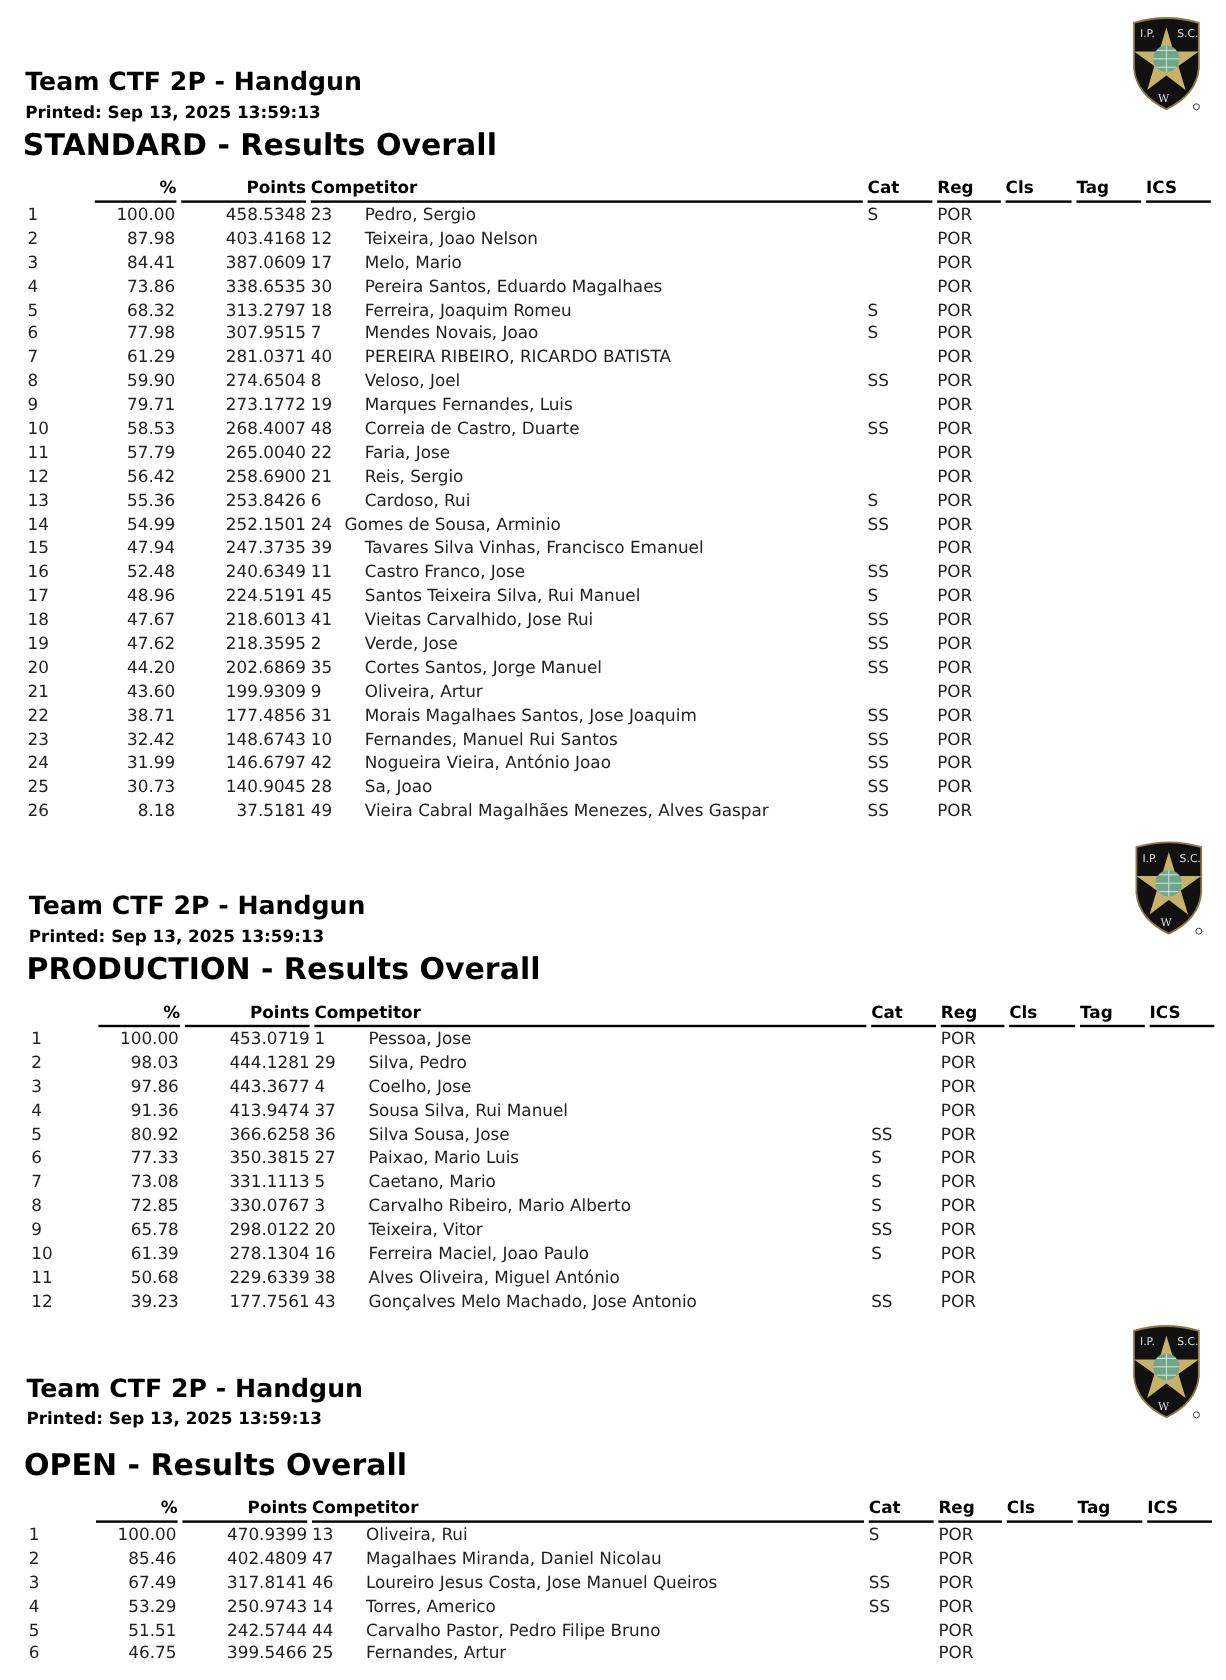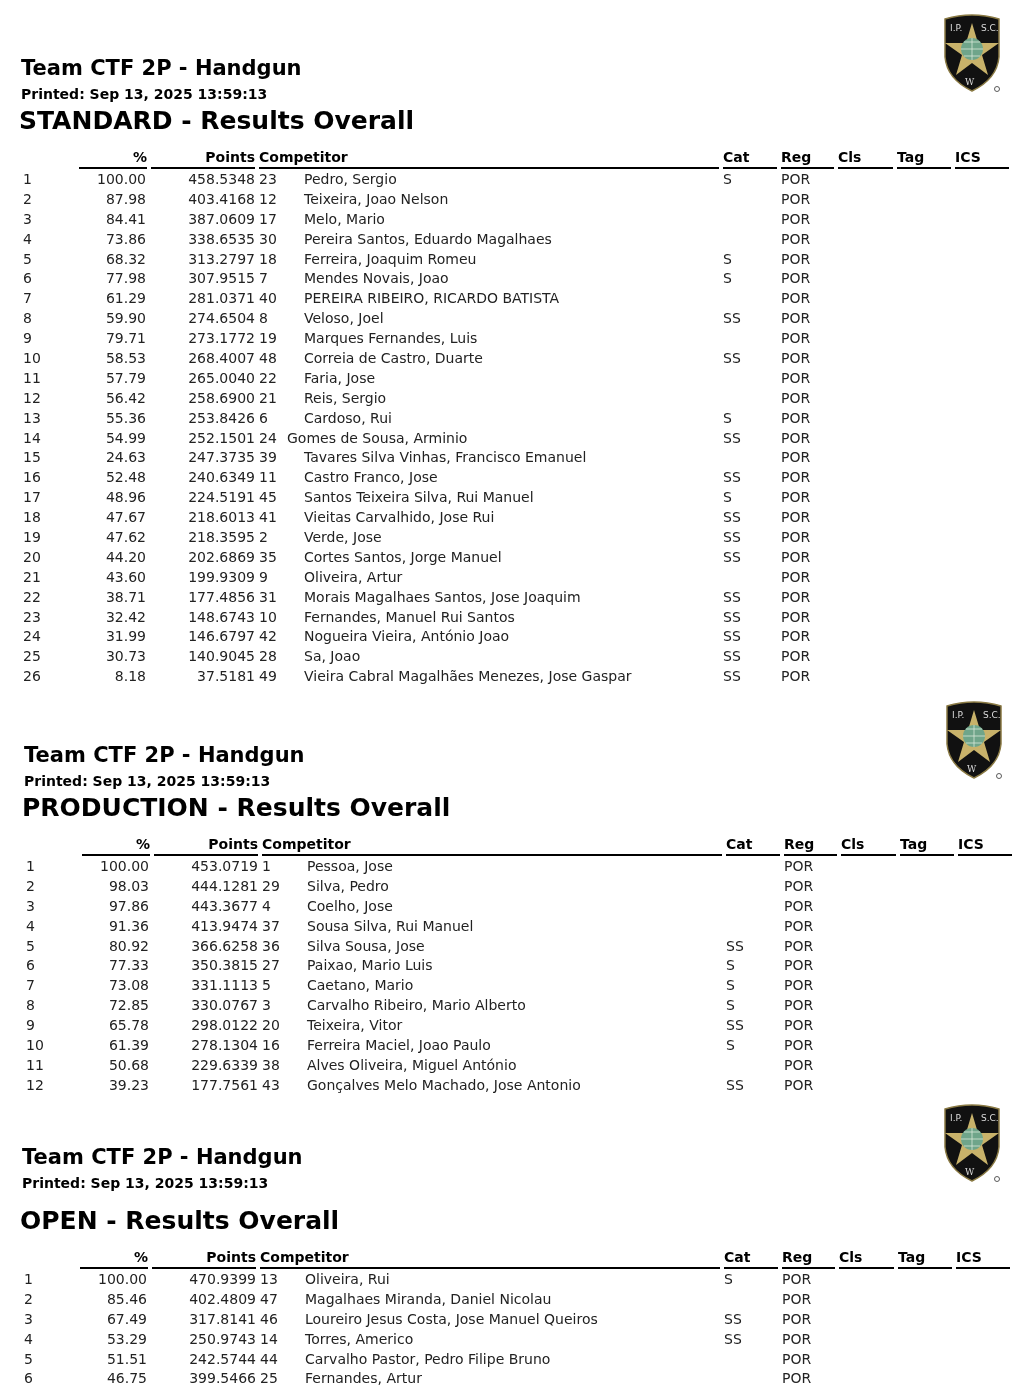--- a/index.html
+++ b/index.html
@@ -198,21 +198,21 @@
     <span class="c-pct" style="left: 76px;">54.99</span>
     <span class="c-pts" style="left: 155px;">252.1501</span>
     <span class="c-num" style="left: 259px;">24</span>
     <span class="c-name" style="left: 287px;">Gomes de Sousa, Arminio</span>
     <span class="c-cat" style="left: 723px;">SS</span>
     <span class="c-reg" style="left: 781px;">POR</span>
   </div>
 
   <div class="row">
     <span class="c-place" style="left: 23px;">15</span>
-    <span class="c-pct" style="left: 76px;">24.63</span>
+    <span class="c-pct" style="left: 76px;">47.94</span>
     <span class="c-pts" style="left: 155px;">247.3735</span>
     <span class="c-num" style="left: 259px;">39</span>
     <span class="c-name" style="left: 304px;">Tavares Silva Vinhas, Francisco Emanuel</span>
     <span class="c-cat" style="left: 723px;"></span>
     <span class="c-reg" style="left: 781px;">POR</span>
   </div>
 
   <div class="row">
     <span class="c-place" style="left: 23px;">16</span>
     <span class="c-pct" style="left: 76px;">52.48</span>
@@ -311,21 +311,21 @@
     <span class="c-name" style="left: 304px;">Sa, Joao</span>
     <span class="c-cat" style="left: 723px;">SS</span>
     <span class="c-reg" style="left: 781px;">POR</span>
   </div>
 
   <div class="row">
     <span class="c-place" style="left: 23px;">26</span>
     <span class="c-pct" style="left: 76px;">8.18</span>
     <span class="c-pts" style="left: 155px;">37.5181</span>
     <span class="c-num" style="left: 259px;">49</span>
-    <span class="c-name" style="left: 304px;">Vieira Cabral Magalhães Menezes, Jose Gaspar</span>
+    <span class="c-name" style="left: 304px;">Vieira Cabral Magalhães Menezes, Alves Gaspar</span>
     <span class="c-cat" style="left: 723px;">SS</span>
     <span class="c-reg" style="left: 781px;">POR</span>
   </div>
 </div>
   </div>
 
   <div class="section">
     <svg class="logo" viewBox="0 0 62 80" style="left: 943px; top: 700px;">
       <path d="M4 6 Q31 -2 58 6 L58 44 Q56 66 31 78 Q6 66 4 44 Z" fill="#111" stroke="#8a7a44" stroke-width="1.5"></path>
       <polygon points="31,10 37,30 58,30 41,42 47,62 31,50 15,62 21,42 4,30 25,30" fill="#c8b26a"></polygon>

